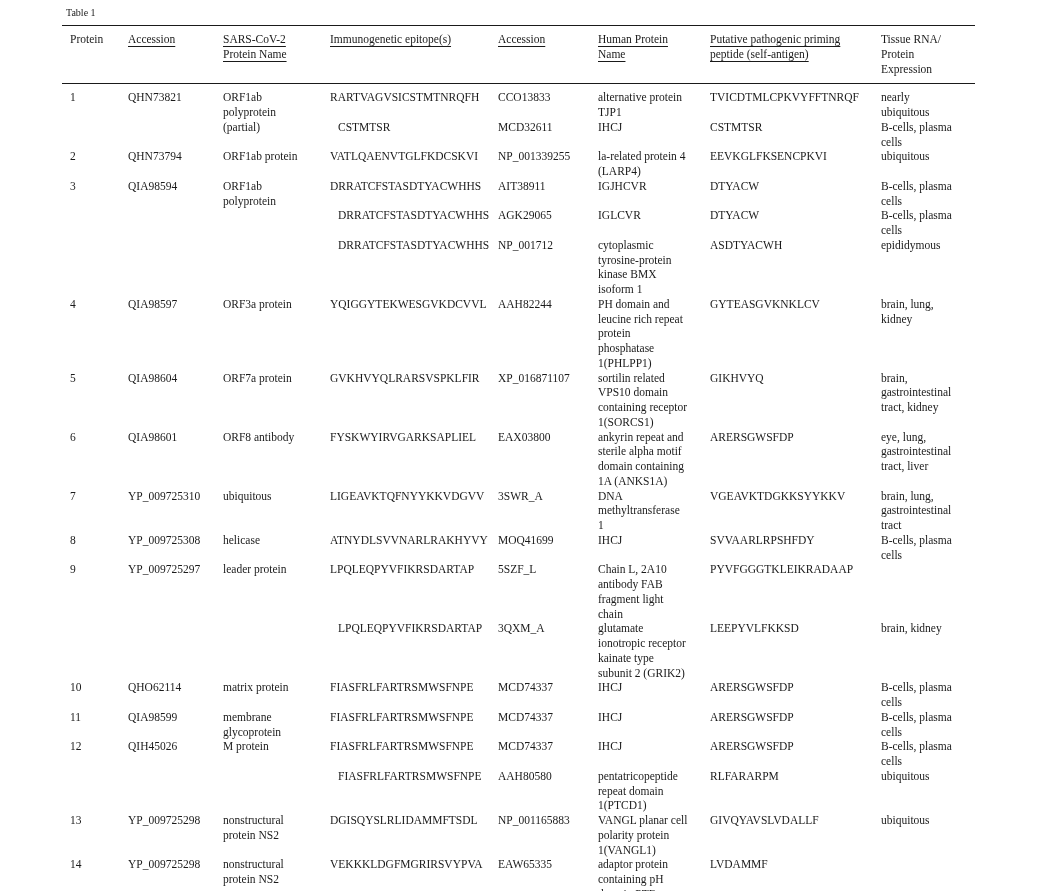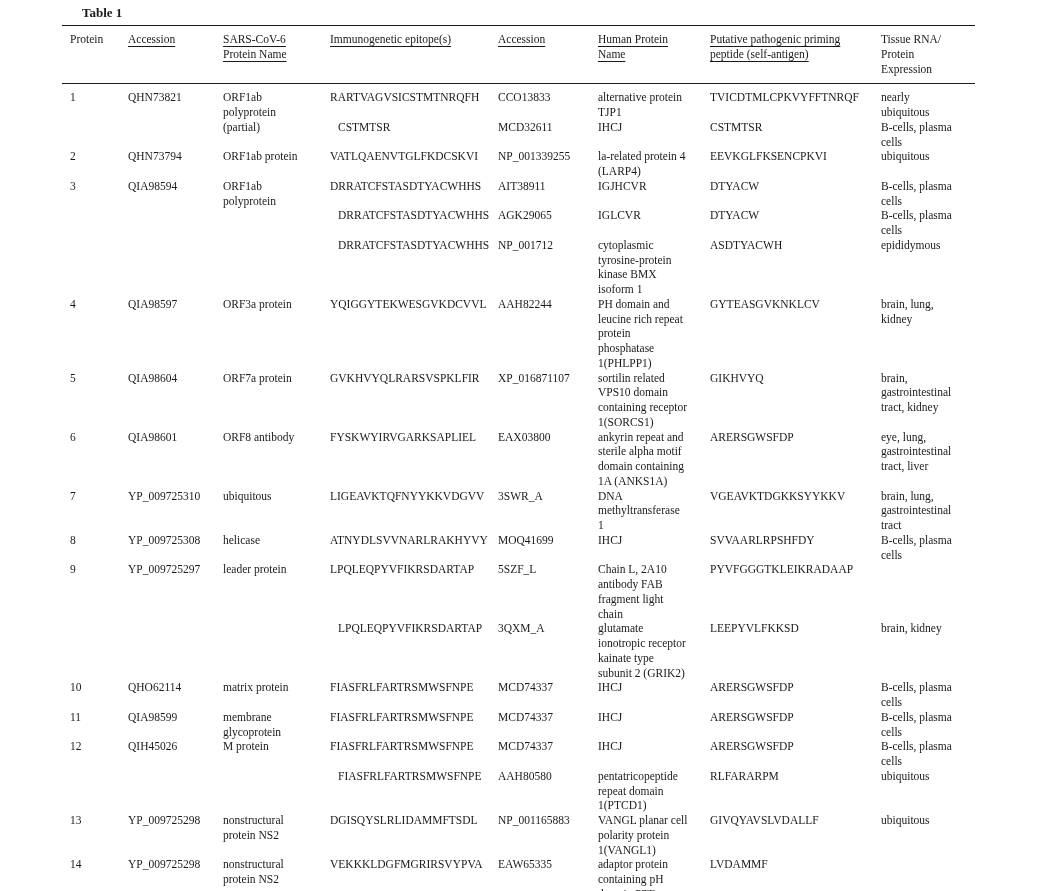--- a/index.html
+++ b/index.html
@@ -4,22 +4,22 @@
 <style>
   html, body { margin: 0; padding: 0; background: #ffffff; }
   body {
     width: 1038px; height: 891px; overflow: hidden; position: relative;
     font-family: "Liberation Serif", "DejaVu Serif", serif;
     color: #1a1a1a;
     -webkit-font-smoothing: antialiased;
   }
   .page { position: absolute; left: 62px; top: 5px; width: 913px; }
   .table-title {
-    font-weight: bold; font-size: 13px; line-height: 15px;
-    padding-left: 4px; margin-bottom: 5px; margin-left: 16px;
+    font-weight: normal; font-size: 10px; line-height: 15px;
+    padding-left: 4px; margin-bottom: 5px;
   }
   table {
     border-collapse: collapse; table-layout: fixed; width: 913px;
     font-size: 11.5px; line-height: 14.75px;
   }
   col.c1 { width: 66px; }
   col.c2 { width: 95px; }
   col.c3 { width: 107px; }
   col.c4 { width: 168px; }
   col.c5 { width: 100px; }
@@ -55,21 +55,21 @@
         <col class="c4">
       <col class="c5">
         <col class="c6">
         <col class="c7">
         <col class="c8">
     </colgroup>
     <thead>
       <tr id="header-row">
           <th><span class="">Protein</span></th>
           <th><span class="u">Accession</span></th>
-          <th><span class="u">SARS-CoV-6
+          <th><span class="u">SARS-CoV-2
 Protein Name</span></th>
           <th><span class="u">Immunogenetic epitope(s)</span></th>
           <th><span class="u">Accession</span></th>
           <th><span class="u">Human Protein
 Name</span></th>
           <th><span class="u">Putative pathogenic priming
 peptide (self-antigen)</span></th>
           <th><span class="">Tissue RNA/
 Protein
 Expression</span></th>

